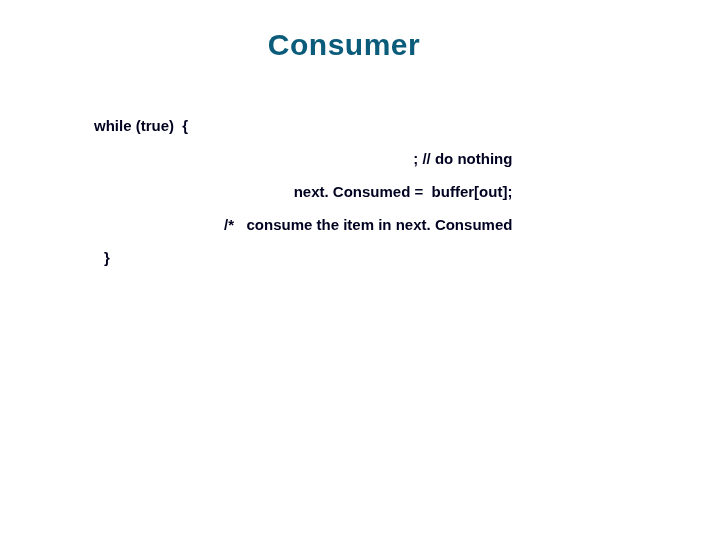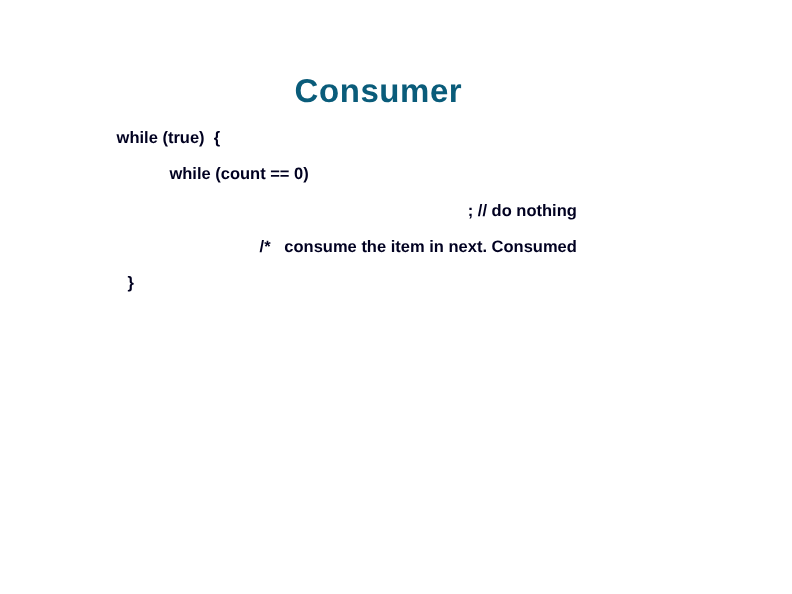--- a/index.html
+++ b/index.html
@@ -19,26 +19,25 @@
   .title {
     position: absolute;
     top: 28px;
     left: 0;
     width: 688px;
     text-align: center;
     font-size: 30px;
     font-weight: bold;
     color: #0a5c7a;
     letter-spacing: 0.5px;
-    margin-top: 39px;
   }
   .code-block {
     position: absolute;
     top: 118px;
-    left: 106px;
+    left: 94px;
     font-size: 15px;
     font-weight: bold;
     color: #000020;
     line-height: 1.0;
   }
   .line {
     white-space: pre;
     margin-bottom: 18px;
   }
   .ind1 { padding-left: 48px; }
@@ -48,19 +47,19 @@
 </style>
 </head>
 <body>
 
 <div class="slide">
 
   <div class="title">Consumer</div>
 
   <div class="code-block">
     <div class="line">while (true)  {</div>
-    <div class="line ind1">while (count == 0)</div>
     <div class="line ind2">; // do nothing</div>
+    <div class="line ind2">next. Consumed =  buffer[out];</div>
     <div class="line ind4">/*   consume the item in next. Consumed</div>
     <div class="line close-brace">}</div>
   </div>
 
 </div>
 
 </body></html>

